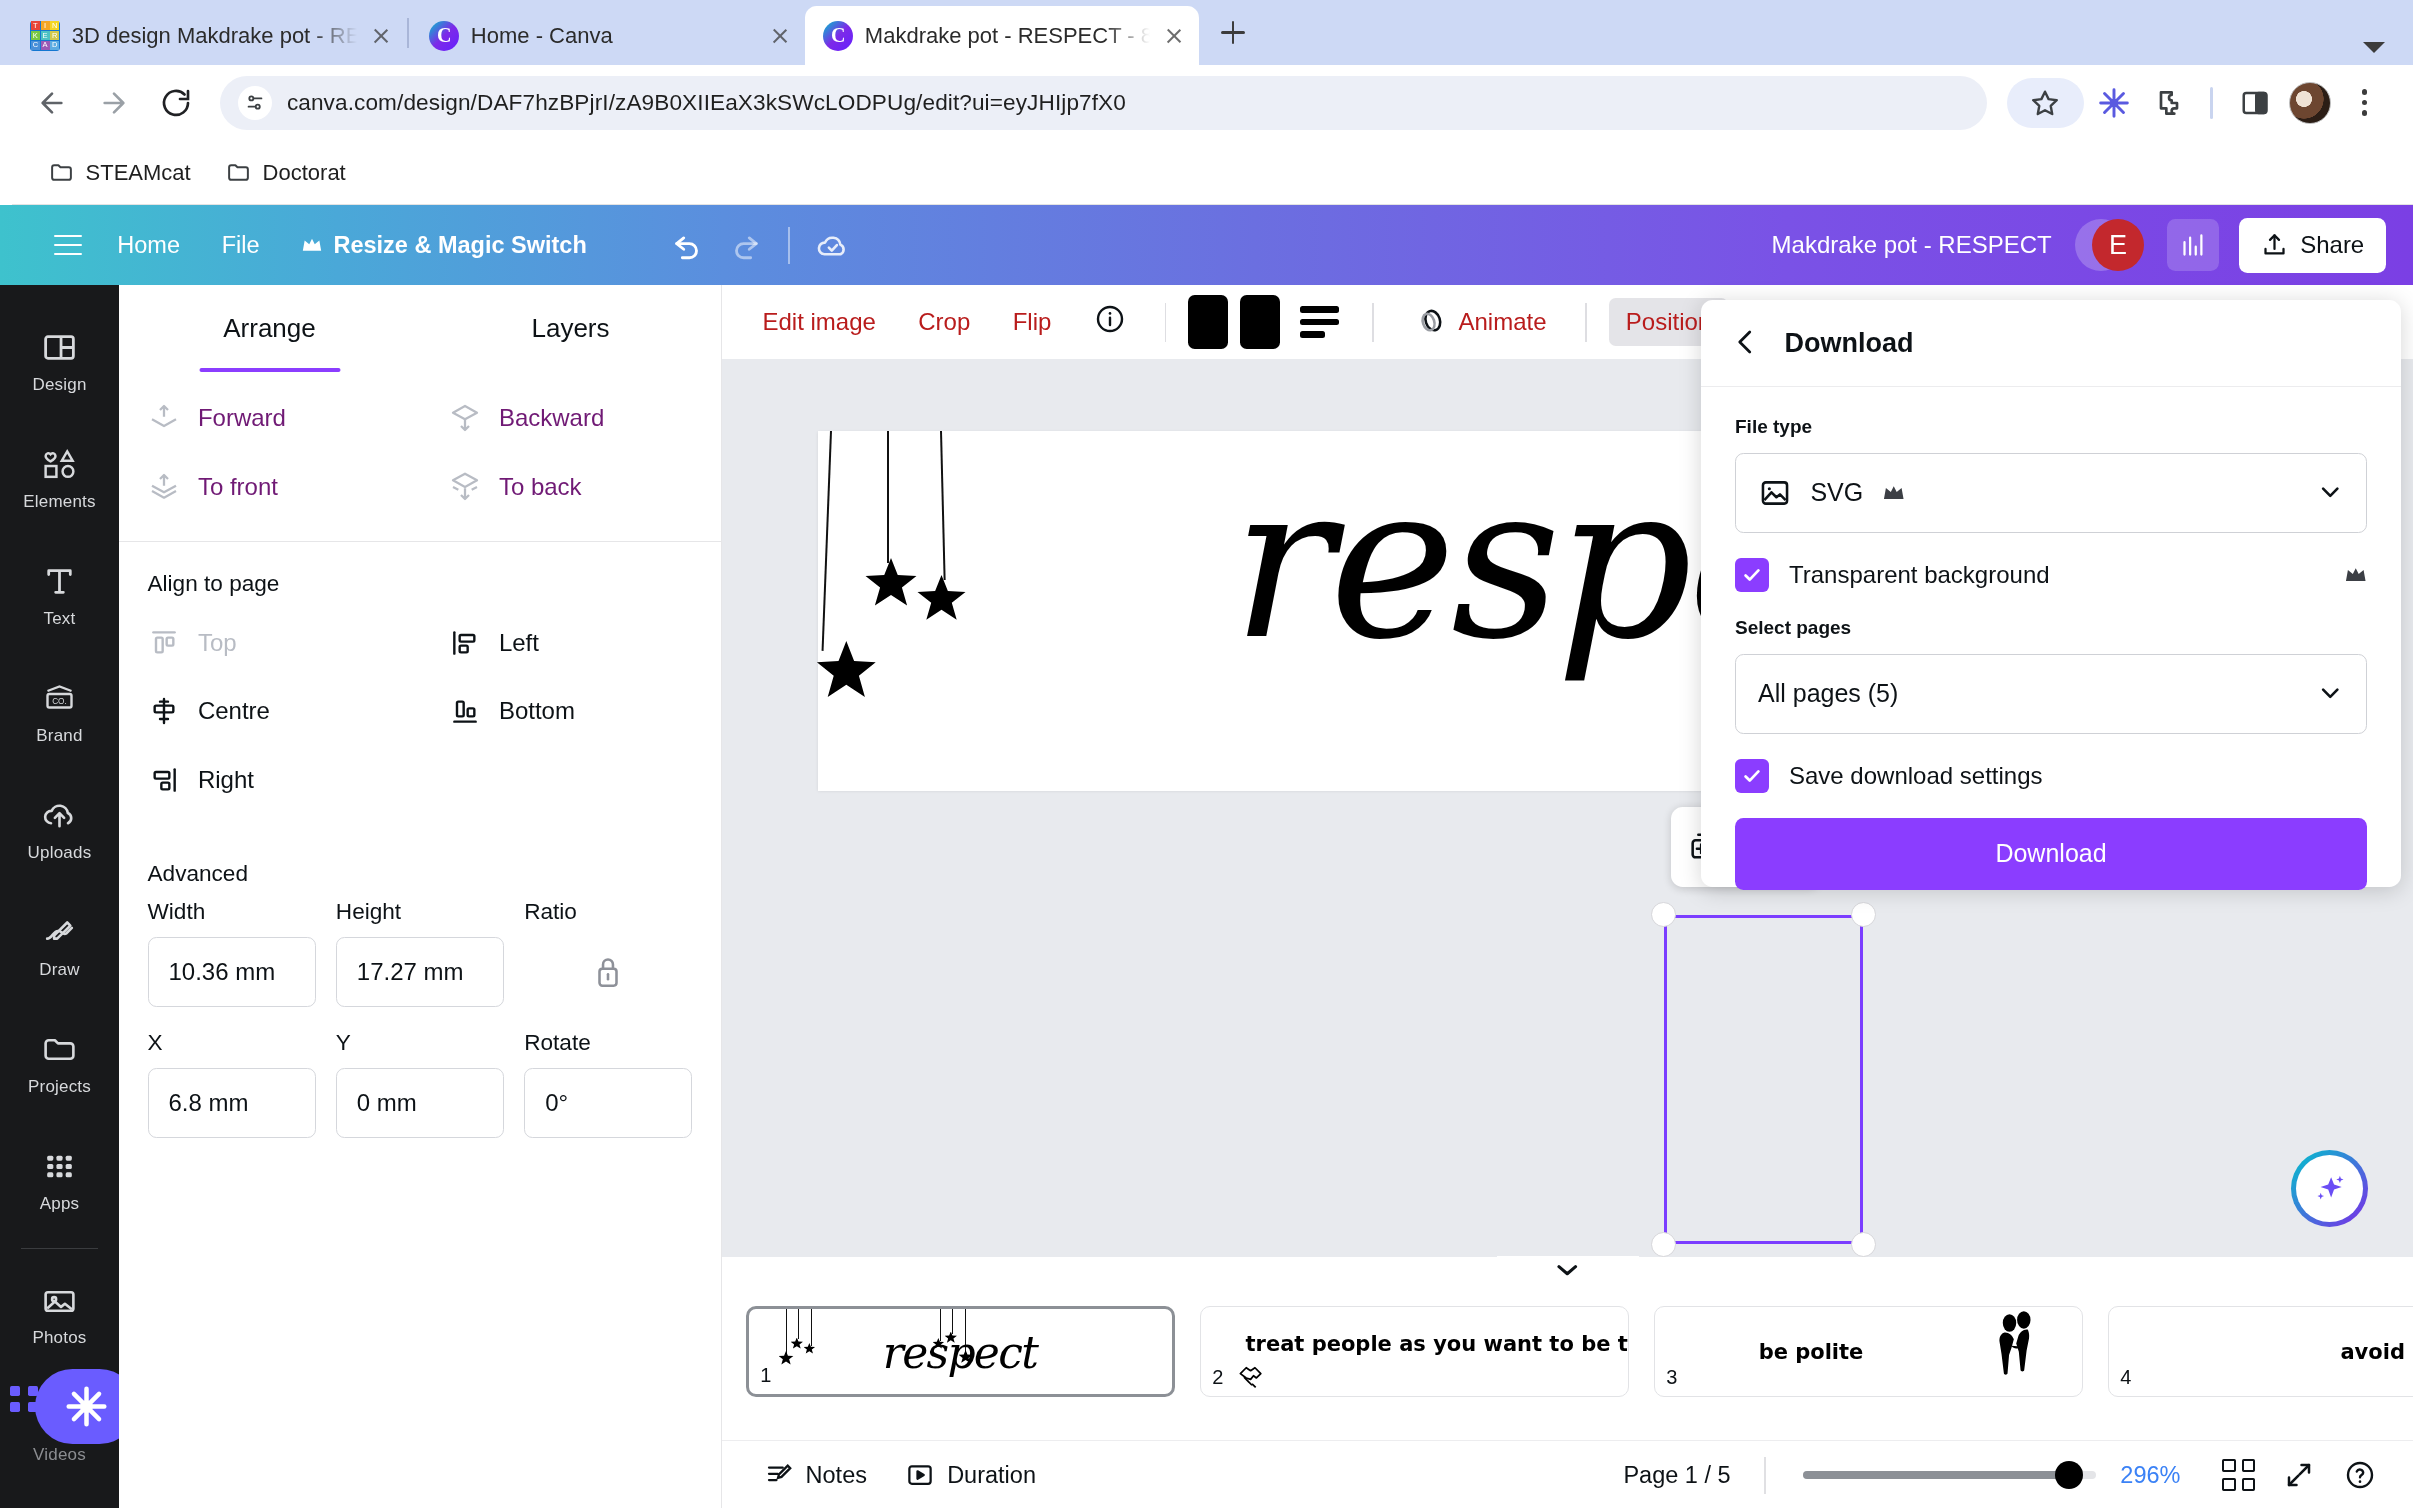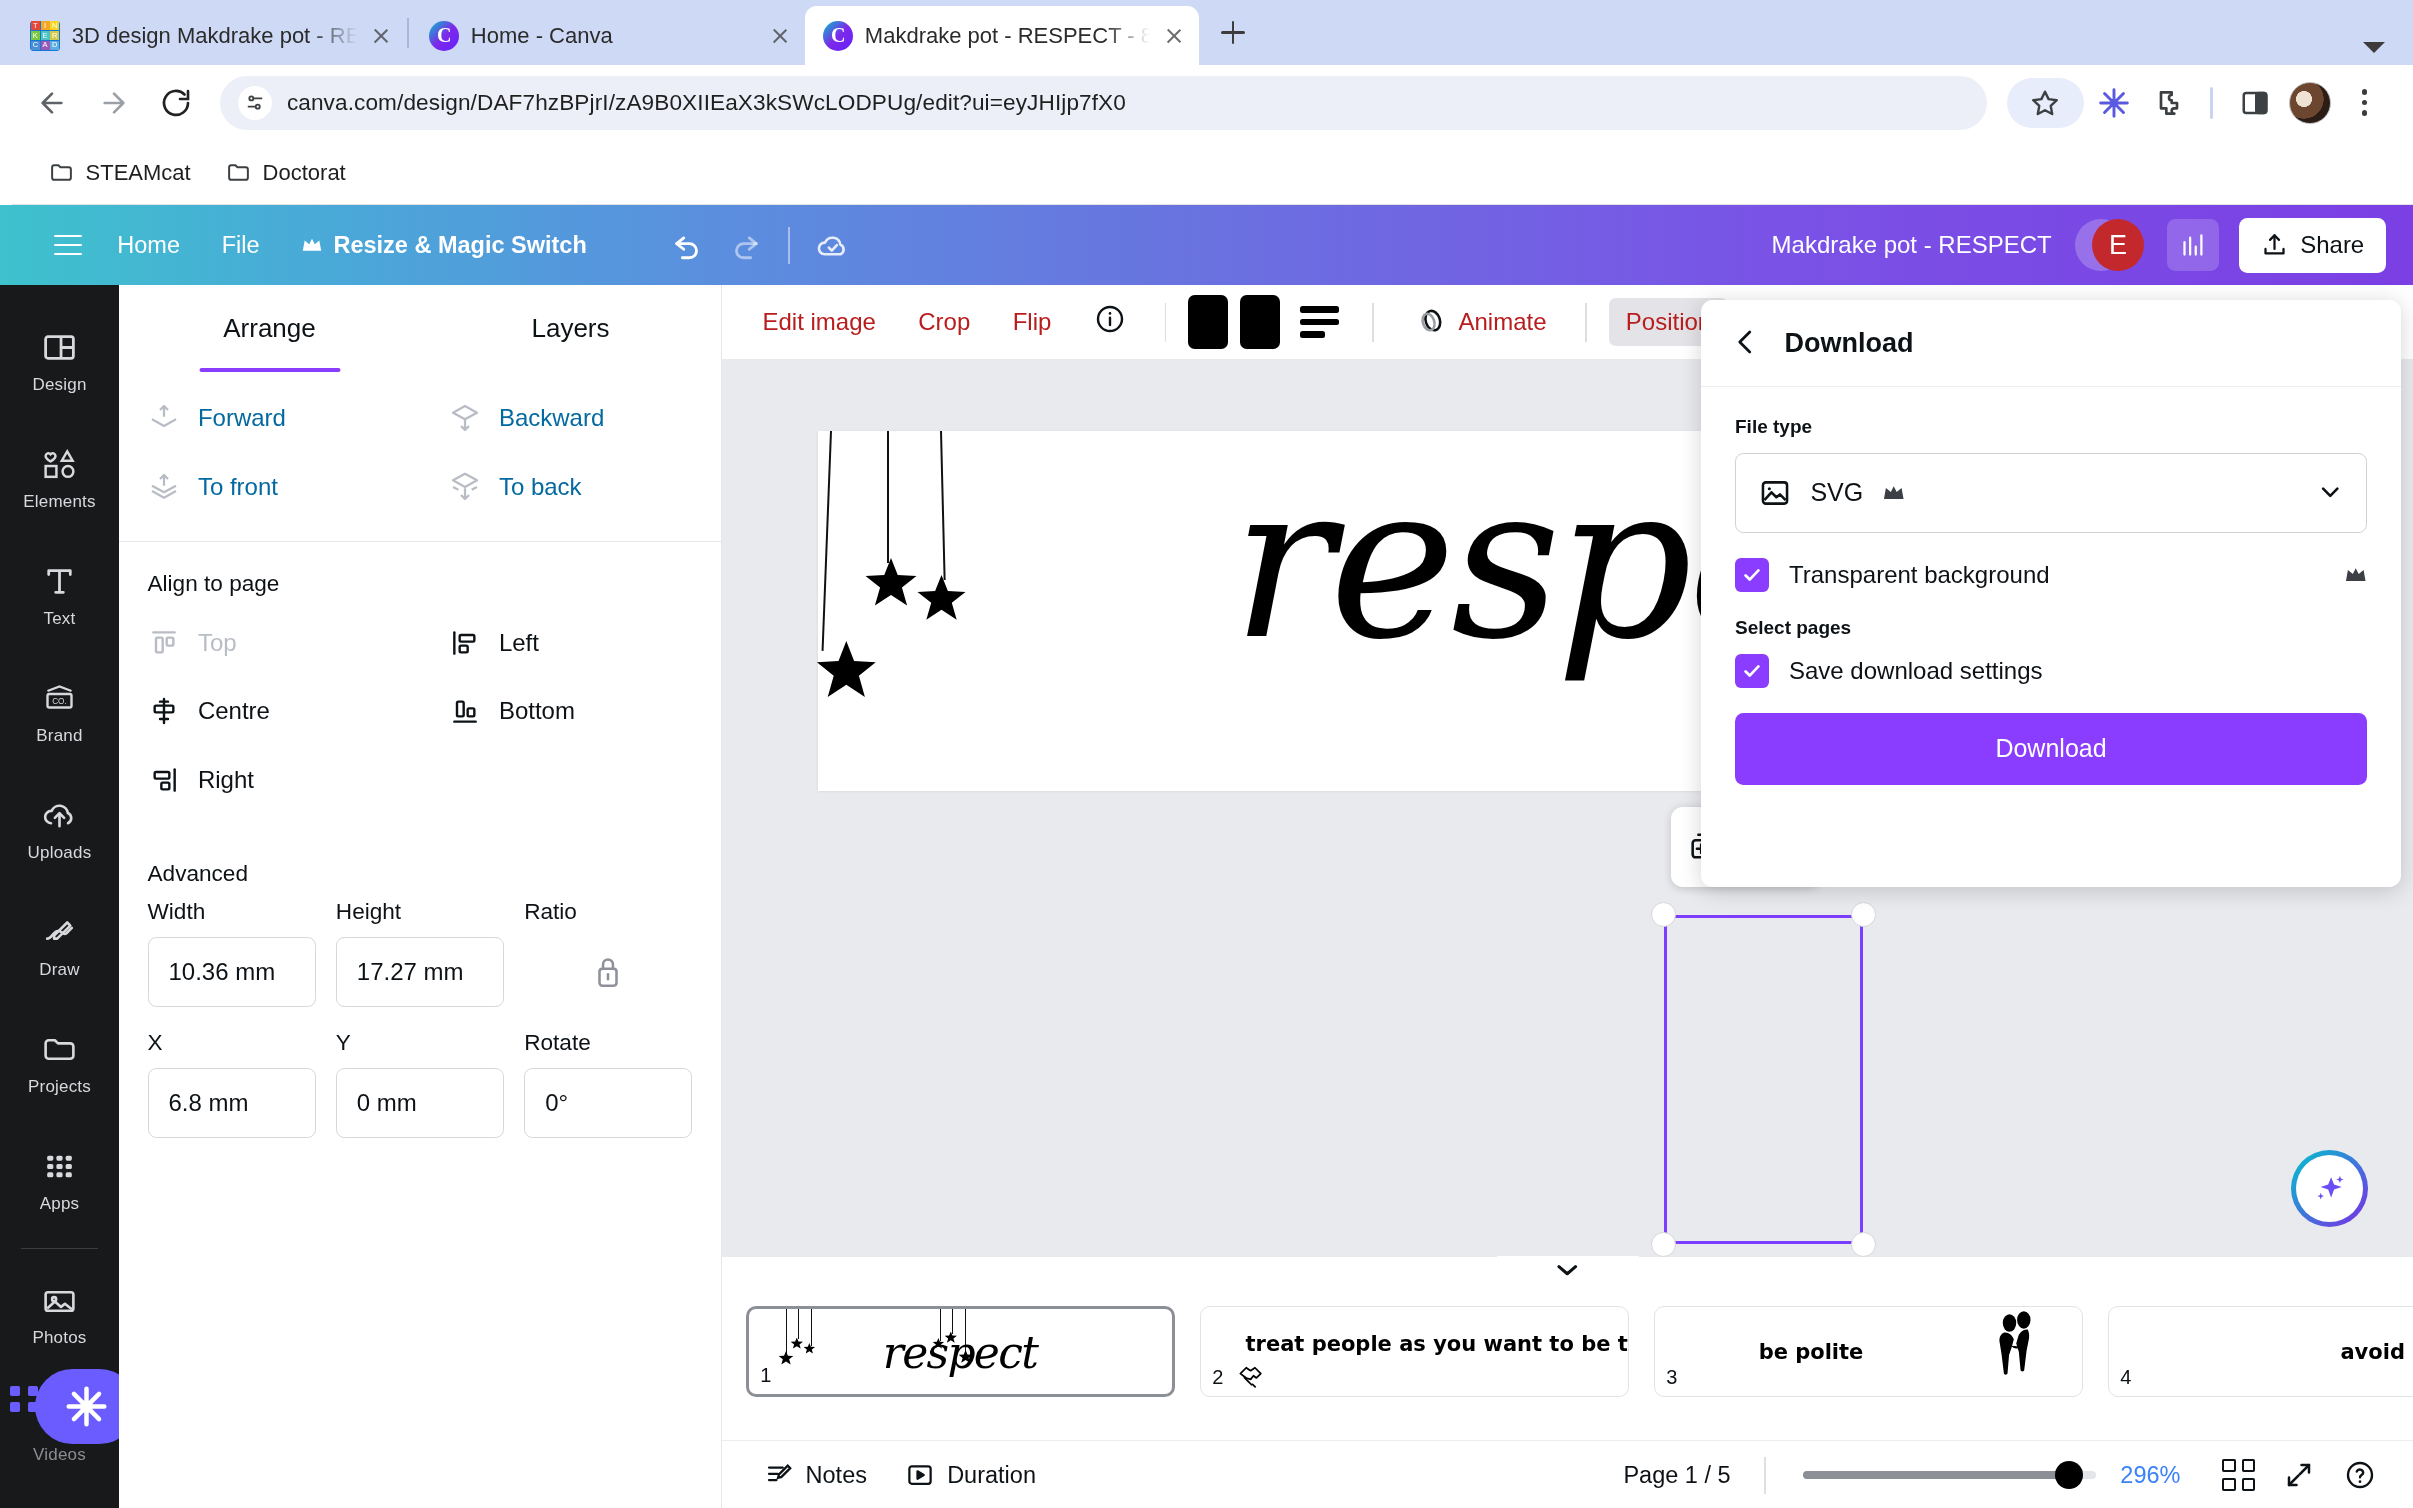--- a/index.html
+++ b/index.html
@@ -166,21 +166,21 @@
     font-size: 26px; color: #0d1216; position: relative;
   }
   .panel-tab.active::after {
     content: ""; position: absolute; bottom: 0; left: 50%; transform: translateX(-50%);
     width: 141px; height: 4.2px; background: #8b3dff; border-radius: 2.5px;
   }
   .order-grid { display: grid; grid-template-columns: 1fr 1fr; padding: 11.7px 0 20px; }
   .order-item, .align-item {
     display: flex; align-items: center; gap: 18.4px; padding: 18.4px 0 18.4px 28.5px; font-size: 24px;
   }
-  .order-item { color: #0369a1; text-align: center; }
+  .order-item { color: #701a75; text-align: center; }
   .panel-hr { height: 0.8px; background: #e6e6e8; margin: 0 0; }
   .section-title { font-size: 22.6px; color: #0d1216; padding: 28.5px 0 11.7px 28.5px; }
   .align-grid { display: grid; grid-template-columns: 1fr 1fr; padding-bottom: 18.4px; }
   .align-item { color: #0d1216; }
   .align-item.disabled { color: #b8bcc4; }
   .adv-grid { display: grid; grid-template-columns: 1fr 1fr 1fr; padding: 0 28.5px; gap: 0 20px; }
   .adv-label { font-size: 22.6px; color: #0d1216; padding-bottom: 11.7px; }
   .adv-input {
     height: 70px; border: 0.8px solid #d5d7dc; border-radius: 8.4px;
     display: flex; align-items: center; padding-left: 20px; font-size: 24px; color: #0d1216;
@@ -824,20 +824,27 @@
             <path d="M5 12.5l4.5 4.5L19 7"></path>
           </svg>
       </div>
       <span class="dl-check-label">Transparent background</span>
       <svg width="23.5" height="20" viewBox="0 0 24 20" fill="#3c3f45">
           <path d="M2 16h20l-2-11-5 4-3-6-3 6-5-4z"></path>
         </svg>
     </div>
 
     <div class="dl-label">Select pages</div>
+    <div class="dl-select">
+      <span>All pages (5)</span>
+      <span class="sp"></span>
+      <svg width="28.5" height="28.5" viewBox="0 0 24 24" fill="none" stroke="#0d1216" stroke-width="2.2" stroke-linecap="round" stroke-linejoin="round">
+          <path d="M6 9l6 6 6-6"></path>
+        </svg>
+    </div>
 
     <div class="dl-check-row">
       <div class="checkbox">
         <svg width="22" height="22" viewBox="0 0 24 24" fill="none" stroke="#fff" stroke-width="3" stroke-linecap="round" stroke-linejoin="round">
             <path d="M5 12.5l4.5 4.5L19 7"></path>
           </svg>
       </div>
       <span class="dl-check-label">Save download settings</span>
     </div>
 

